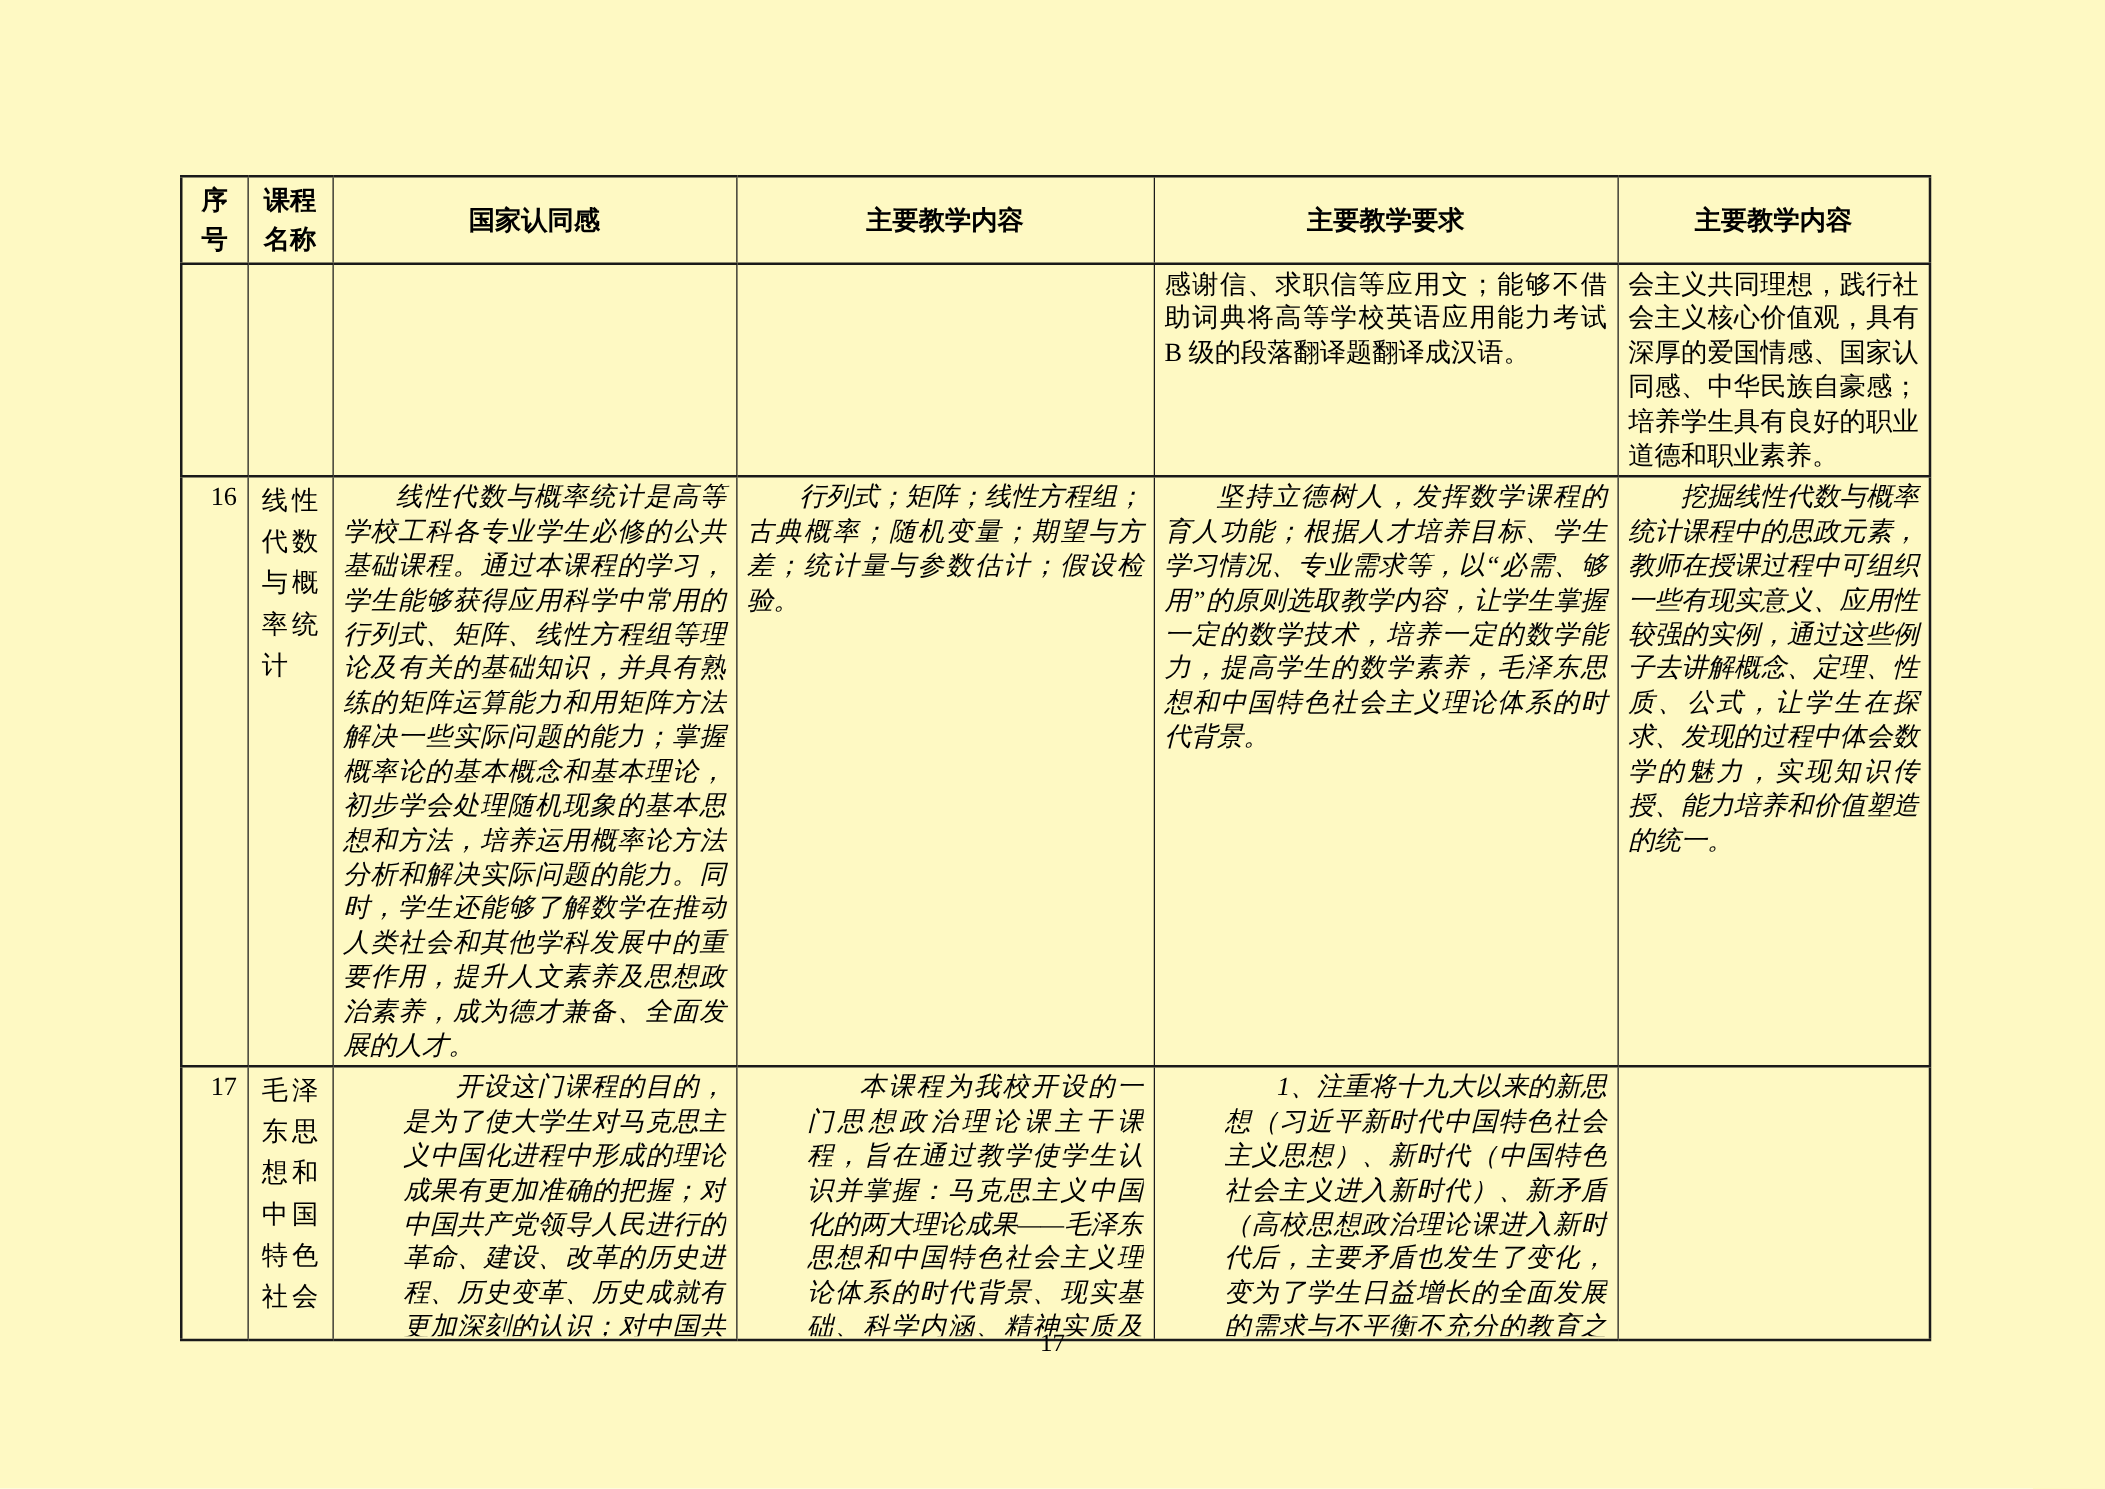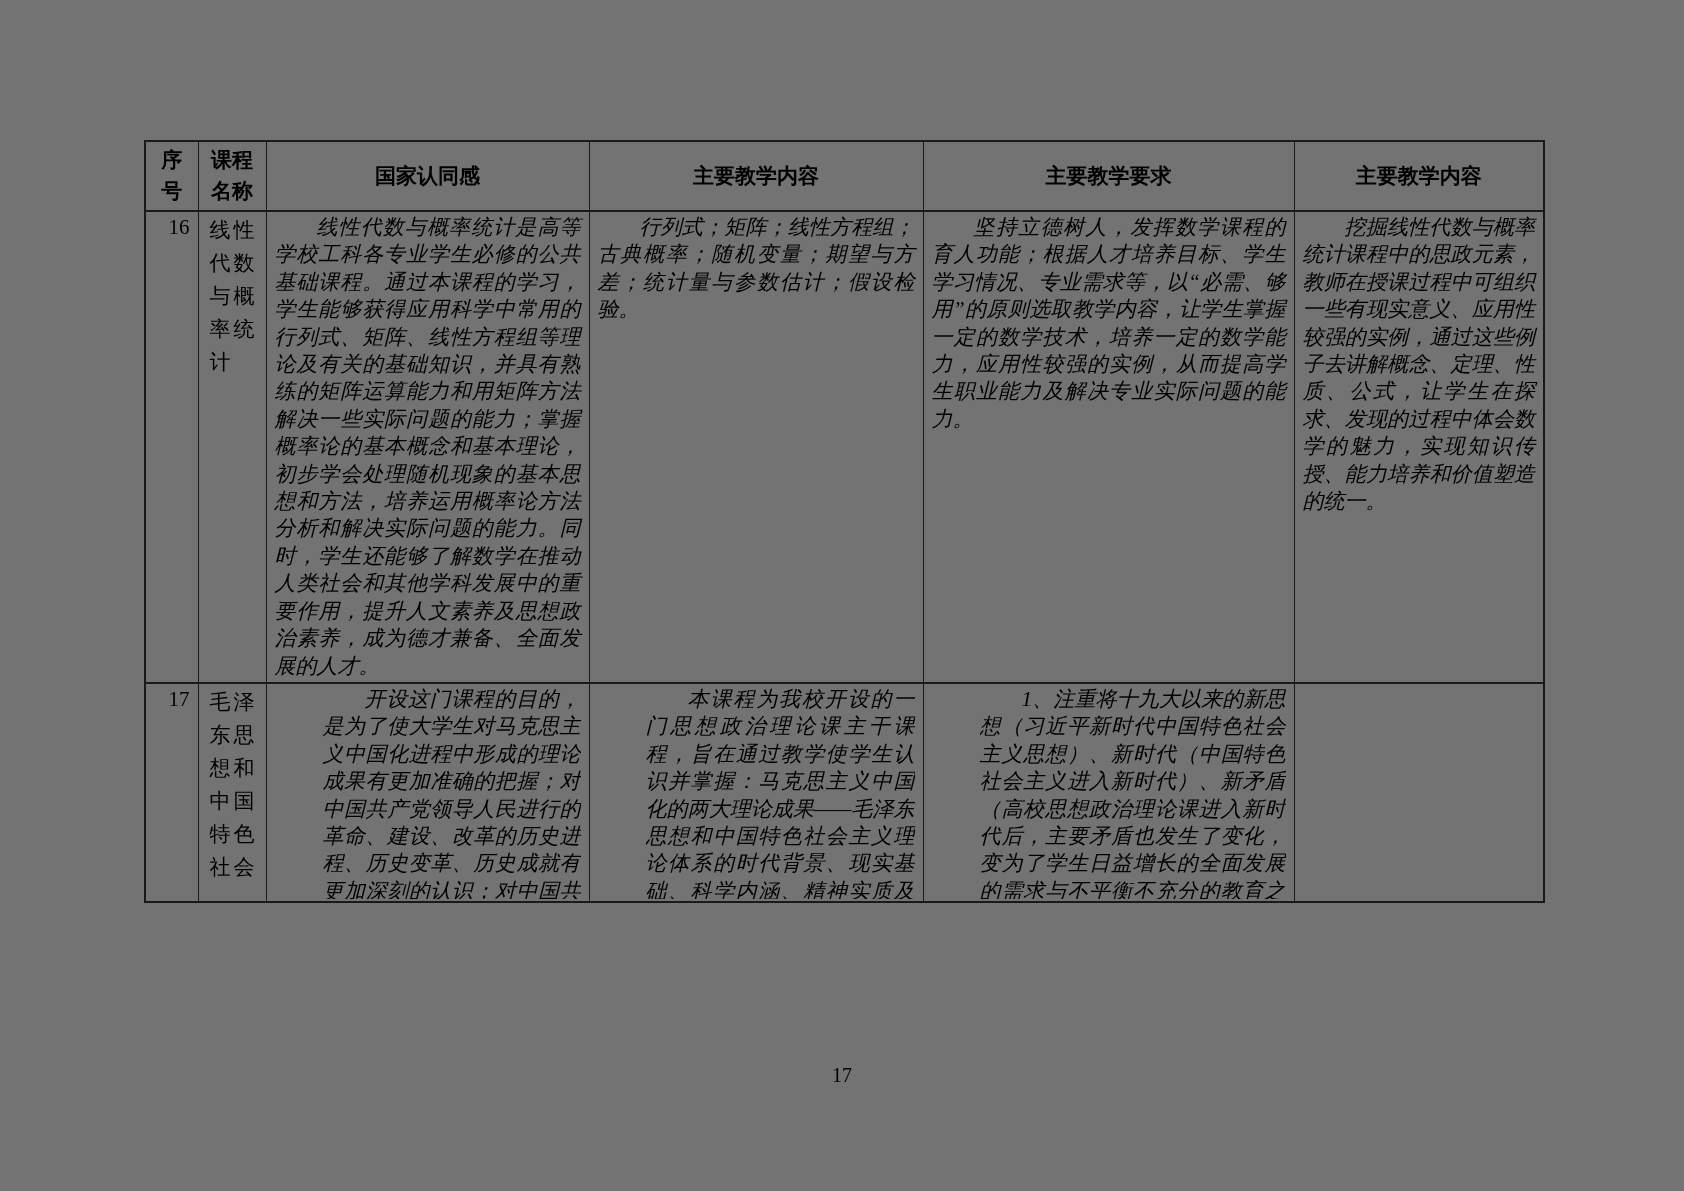--- a/index.html
+++ b/index.html
@@ -10,21 +10,21 @@
   body {
     width: 1684px;
     height: 1191px;
     position: relative;
     font-family: "Liberation Serif", "DejaVu Serif", serif;
     color: #000000;
   }
   .page {
     position: absolute;
     inset: 0;
-    background: #737373;
+    background: #fef9c3;
     padding-left: 44px;
   }
   table.course-table {
     position: absolute;
     left: 144px;
     top: 140px;
     width: 1399px;
     border-collapse: collapse;
     table-layout: fixed;
     border: 2px solid #1a1a1a;
@@ -121,36 +121,48 @@
         <th>
           <span>主要教学要求</span>
         </th>
         <th>
           <span>主要教学内容</span>
         </th>
       </tr>
     </thead>
     <tbody>
 
+      <tr style="height:163px">
+        <td class="no-cell"></td>
+        <td class="name-cell"></td>
+        <td></td>
+        <td></td>
+        <td>
+          <div class="para">感谢信、求职信等应用文；能够不借助词典将高等学校英语应用能力考试 B 级的段落翻译题翻译成汉语。</div>
+        </td>
+        <td>
+          <div class="para">会主义共同理想，践行社会主义核心价值观，具有深厚的爱国情感、国家认同感、中华民族自豪感；培养学生具有良好的职业道德和职业素养。</div>
+        </td>
+      </tr>
 
       <tr style="height:440px">
         <td class="no-cell">
           <span>16</span>
         </td>
         <td class="name-cell">
           <span class="name-inner">线性代数与概率统计</span>
         </td>
         <td>
           <div class="para ind">线性代数与概率统计是高等学校工科各专业学生必修的公共基础课程。通过本课程的学习，学生能够获得应用科学中常用的行列式、矩阵、线性方程组等理论及有关的基础知识，并具有熟练的矩阵运算能力和用矩阵方法解决一些实际问题的能力；掌握概率论的基本概念和基本理论，初步学会处理随机现象的基本思想和方法，培养运用概率论方法分析和解决实际问题的能力。同时，学生还能够了解数学在推动人类社会和其他学科发展中的重要作用，提升人文素养及思想政治素养，成为德才兼备、全面发展的人才。</div>
         </td>
         <td class="vm">
           <div class="para ind">行列式；矩阵；线性方程组；古典概率；随机变量；期望与方差；统计量与参数估计；假设检验。</div>
         </td>
         <td class="vm">
-          <div class="para ind">坚持立德树人，发挥数学课程的育人功能；根据人才培养目标、学生学习情况、专业需求等，以“必需、够用”的原则选取教学内容，让学生掌握一定的数学技术，培养一定的数学能力，应用性较强的实例，从而提高学生职业能力及解决专业实际问题的能力。</div>
+          <div class="para ind">坚持立德树人，发挥数学课程的育人功能；根据人才培养目标、学生学习情况、专业需求等，以“必需、够用”的原则选取教学内容，让学生掌握一定的数学技术，培养一定的数学能力，提高学生的数学素养，毛泽东思想和中国特色社会主义理论体系的时代背景。</div>
         </td>
         <td class="vm">
           <div class="para ind">挖掘线性代数与概率统计课程中的思政元素，教师在授课过程中可组织一些有现实意义、应用性较强的实例，通过这些例子去讲解概念、定理、性质、公式，让学生在探求、发现的过程中体会数学的魅力，实现知识传授、能力培养和价值塑造的统一。</div>
         </td>
       </tr>
 
       <tr style="height:219px">
         <td class="no-cell">
           <span>17</span>
         </td>

